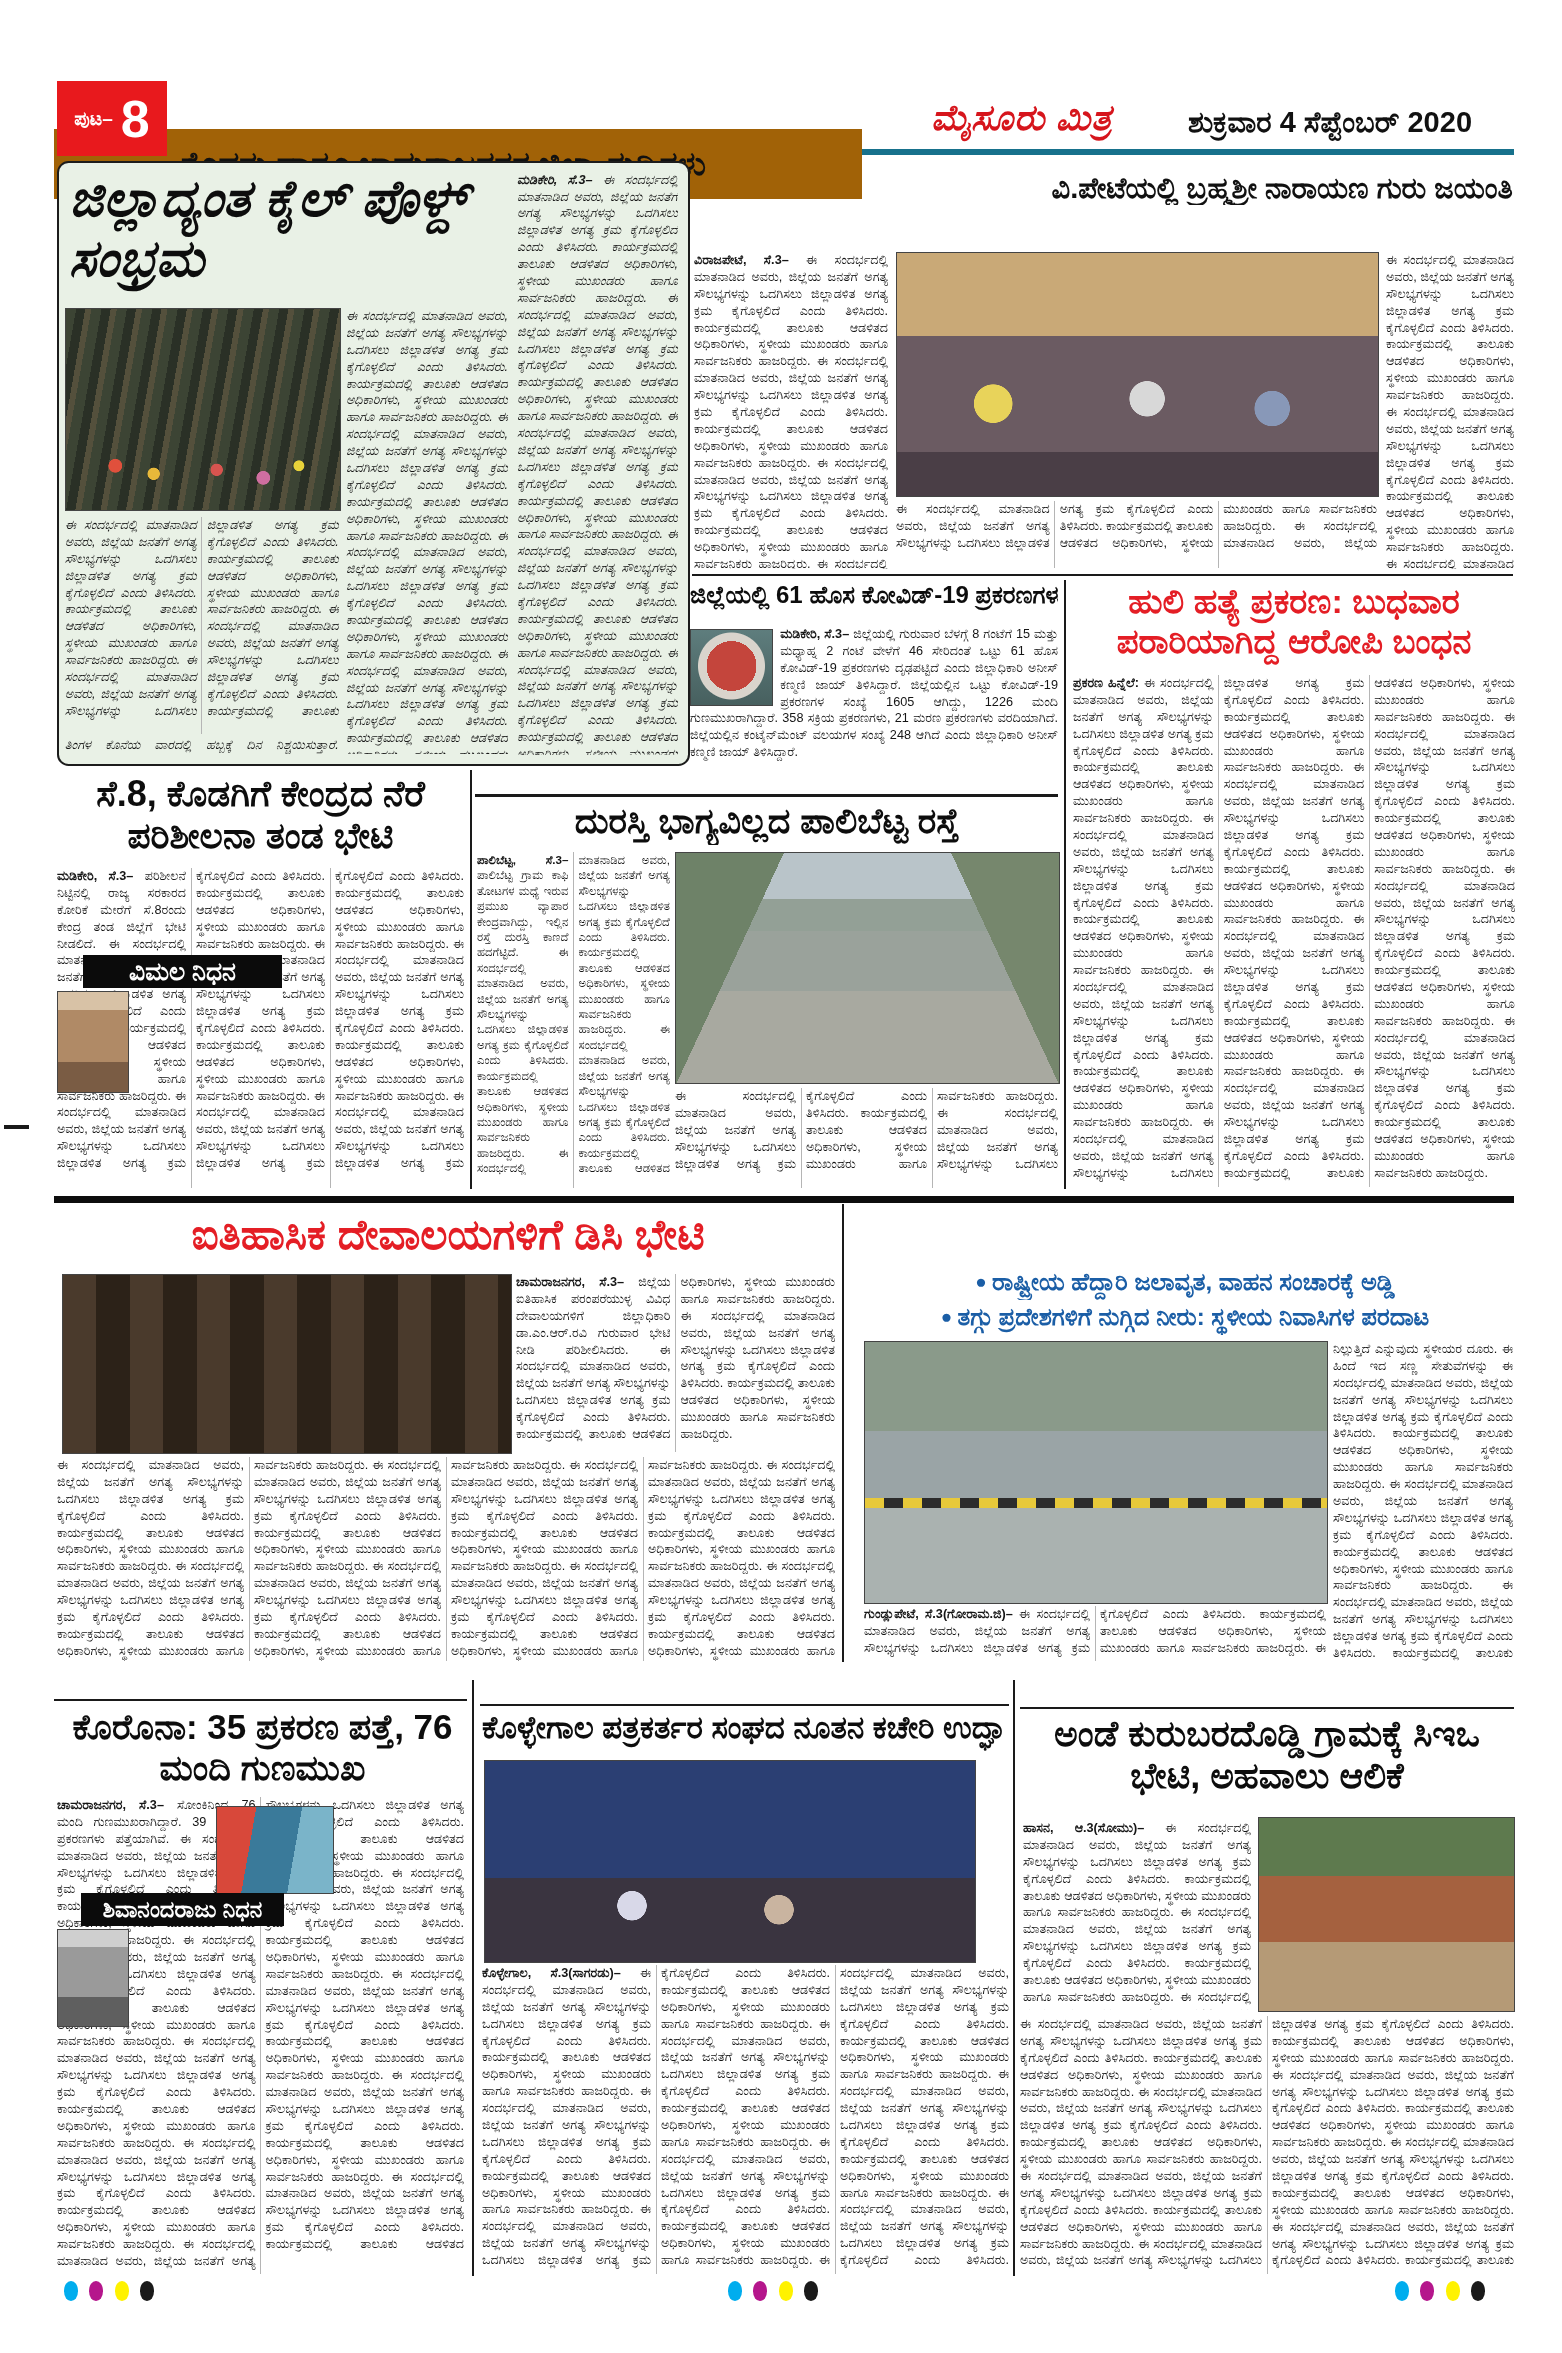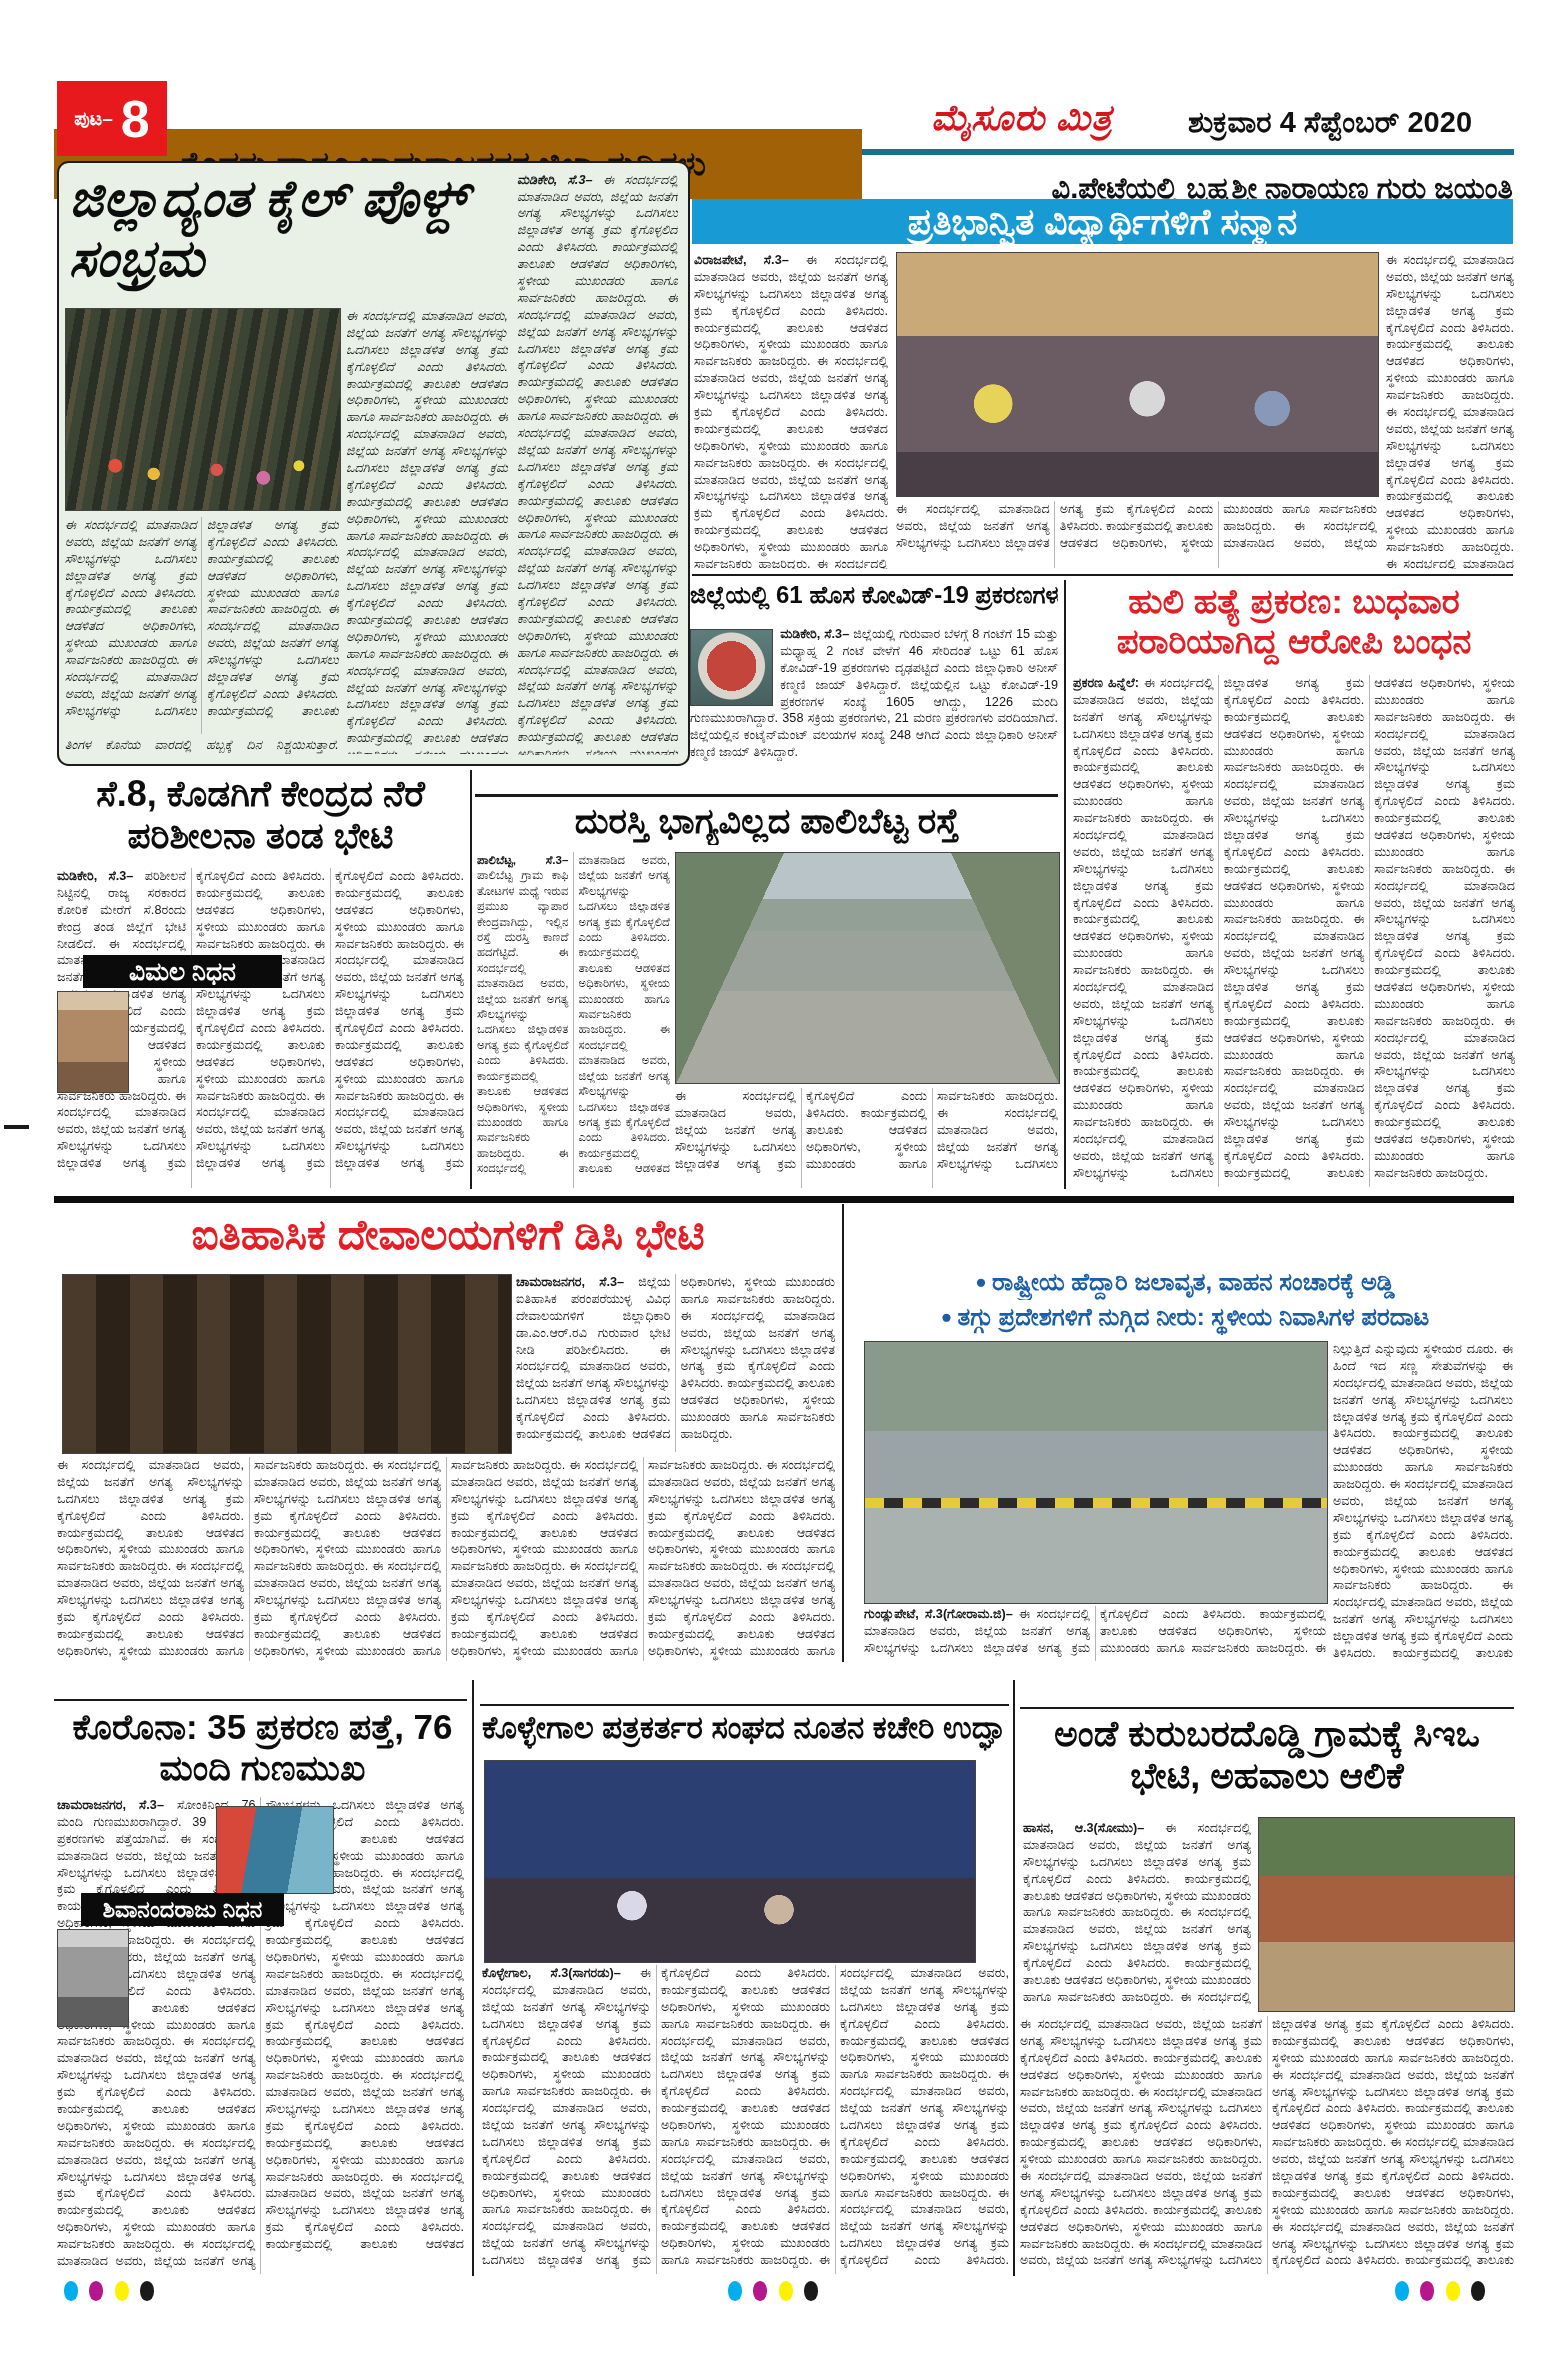--- a/index.html
+++ b/index.html
@@ -107,21 +107,20 @@
     <div class="abs body" style="left:287px;top:145px;width:162px;height:446px;">
       <span> ಈ ಸಂದರ್ಭದಲ್ಲಿ ಮಾತನಾಡಿದ ಅವರು, ಜಿಲ್ಲೆಯ ಜನತೆಗೆ ಅಗತ್ಯ ಸೌಲಭ್ಯಗಳನ್ನು ಒದಗಿಸಲು ಜಿಲ್ಲಾಡಳಿತ ಅಗತ್ಯ ಕ್ರಮ ಕೈಗೊಳ್ಳಲಿದೆ ಎಂದು ತಿಳಿಸಿದರು. ಕಾರ್ಯಕ್ರಮದಲ್ಲಿ ತಾಲೂಕು ಆಡಳಿತದ ಅಧಿಕಾರಿಗಳು, ಸ್ಥಳೀಯ ಮುಖಂಡರು ಹಾಗೂ ಸಾರ್ವಜನಿಕರು ಹಾಜರಿದ್ದರು.  ಈ ಸಂದರ್ಭದಲ್ಲಿ ಮಾತನಾಡಿದ ಅವರು, ಜಿಲ್ಲೆಯ ಜನತೆಗೆ ಅಗತ್ಯ ಸೌಲಭ್ಯಗಳನ್ನು ಒದಗಿಸಲು ಜಿಲ್ಲಾಡಳಿತ ಅಗತ್ಯ ಕ್ರಮ ಕೈಗೊಳ್ಳಲಿದೆ ಎಂದು ತಿಳಿಸಿದರು. ಕಾರ್ಯಕ್ರಮದಲ್ಲಿ ತಾಲೂಕು ಆಡಳಿತದ ಅಧಿಕಾರಿಗಳು, ಸ್ಥಳೀಯ ಮುಖಂಡರು ಹಾಗೂ ಸಾರ್ವಜನಿಕರು ಹಾಜರಿದ್ದರು.  ಈ ಸಂದರ್ಭದಲ್ಲಿ ಮಾತನಾಡಿದ ಅವರು, ಜಿಲ್ಲೆಯ ಜನತೆಗೆ ಅಗತ್ಯ ಸೌಲಭ್ಯಗಳನ್ನು ಒದಗಿಸಲು ಜಿಲ್ಲಾಡಳಿತ ಅಗತ್ಯ ಕ್ರಮ ಕೈಗೊಳ್ಳಲಿದೆ ಎಂದು ತಿಳಿಸಿದರು. ಕಾರ್ಯಕ್ರಮದಲ್ಲಿ ತಾಲೂಕು ಆಡಳಿತದ ಅಧಿಕಾರಿಗಳು, ಸ್ಥಳೀಯ ಮುಖಂಡರು ಹಾಗೂ ಸಾರ್ವಜನಿಕರು ಹಾಜರಿದ್ದರು.  ಈ ಸಂದರ್ಭದಲ್ಲಿ ಮಾತನಾಡಿದ ಅವರು, ಜಿಲ್ಲೆಯ ಜನತೆಗೆ ಅಗತ್ಯ ಸೌಲಭ್ಯಗಳನ್ನು ಒದಗಿಸಲು ಜಿಲ್ಲಾಡಳಿತ ಅಗತ್ಯ ಕ್ರಮ ಕೈಗೊಳ್ಳಲಿದೆ ಎಂದು ತಿಳಿಸಿದರು. ಕಾರ್ಯಕ್ರಮದಲ್ಲಿ ತಾಲೂಕು ಆಡಳಿತದ ಅಧಿಕಾರಿಗಳು, ಸ್ಥಳೀಯ ಮುಖಂಡರು ಹಾಗೂ ಸಾರ್ವಜನಿಕರು ಹಾಜರಿದ್ದರು.  ಈ ಸಂದರ್ಭದಲ್ಲಿ ಮಾತನಾಡಿದ ಅವರು, ಜಿಲ್ಲೆಯ ಜನತೆಗೆ ಅಗತ್ಯ ಸೌಲಭ್ಯಗಳನ್ನು ಒದಗಿಸಲು ಜಿಲ್ಲಾಡಳಿತ ಅಗತ್ಯ ಕ್ರಮ ಕೈಗೊಳ್ಳಲಿದೆ ಎಂದು ತಿಳಿಸಿದರು. ಕಾರ್ಯಕ್ರಮದಲ್ಲಿ ತಾಲೂಕು ಆಡಳಿತದ ಅಧಿಕಾರಿಗಳು, ಸ್ಥಳೀಯ ಮುಖಂಡರು ಹಾಗೂ ಸಾರ್ವಜನಿಕರು ಹಾಜರಿದ್ದರು. </span>
     </div>
     <div class="abs body c2" style="left:5.8px;top:354px;width:274px;height:217px;">
       <span> ಈ ಸಂದರ್ಭದಲ್ಲಿ ಮಾತನಾಡಿದ ಅವರು, ಜಿಲ್ಲೆಯ ಜನತೆಗೆ ಅಗತ್ಯ ಸೌಲಭ್ಯಗಳನ್ನು ಒದಗಿಸಲು ಜಿಲ್ಲಾಡಳಿತ ಅಗತ್ಯ ಕ್ರಮ ಕೈಗೊಳ್ಳಲಿದೆ ಎಂದು ತಿಳಿಸಿದರು. ಕಾರ್ಯಕ್ರಮದಲ್ಲಿ ತಾಲೂಕು ಆಡಳಿತದ ಅಧಿಕಾರಿಗಳು, ಸ್ಥಳೀಯ ಮುಖಂಡರು ಹಾಗೂ ಸಾರ್ವಜನಿಕರು ಹಾಜರಿದ್ದರು.  ಈ ಸಂದರ್ಭದಲ್ಲಿ ಮಾತನಾಡಿದ ಅವರು, ಜಿಲ್ಲೆಯ ಜನತೆಗೆ ಅಗತ್ಯ ಸೌಲಭ್ಯಗಳನ್ನು ಒದಗಿಸಲು ಜಿಲ್ಲಾಡಳಿತ ಅಗತ್ಯ ಕ್ರಮ ಕೈಗೊಳ್ಳಲಿದೆ ಎಂದು ತಿಳಿಸಿದರು. ಕಾರ್ಯಕ್ರಮದಲ್ಲಿ ತಾಲೂಕು ಆಡಳಿತದ ಅಧಿಕಾರಿಗಳು, ಸ್ಥಳೀಯ ಮುಖಂಡರು ಹಾಗೂ ಸಾರ್ವಜನಿಕರು ಹಾಜರಿದ್ದರು.  ಈ ಸಂದರ್ಭದಲ್ಲಿ ಮಾತನಾಡಿದ ಅವರು, ಜಿಲ್ಲೆಯ ಜನತೆಗೆ ಅಗತ್ಯ ಸೌಲಭ್ಯಗಳನ್ನು ಒದಗಿಸಲು ಜಿಲ್ಲಾಡಳಿತ ಅಗತ್ಯ ಕ್ರಮ ಕೈಗೊಳ್ಳಲಿದೆ ಎಂದು ತಿಳಿಸಿದರು. ಕಾರ್ಯಕ್ರಮದಲ್ಲಿ ತಾಲೂಕು ಆಡಳಿತದ ಅಧಿಕಾರಿಗಳು, ಸ್ಥಳೀಯ ಮುಖಂಡರು ಹಾಗೂ ಸಾರ್ವಜನಿಕರು ಹಾಜರಿದ್ದರು.  ಈ ಸಂದರ್ಭದಲ್ಲಿ ಮಾತನಾಡಿದ ಅವರು, ಜಿಲ್ಲೆಯ ಜನತೆಗೆ ಅಗತ್ಯ ಸೌಲಭ್ಯಗಳನ್ನು ಒದಗಿಸಲು ಜಿಲ್ಲಾಡಳಿತ ಅಗತ್ಯ ಕ್ರಮ ಕೈಗೊಳ್ಳಲಿದೆ ಎಂದು ತಿಳಿಸಿದರು. ಕಾರ್ಯಕ್ರಮದಲ್ಲಿ ತಾಲೂಕು ಆಡಳಿತದ ಅಧಿಕಾರಿಗಳು, ಸ್ಥಳೀಯ ಮುಖಂಡರು ಹಾಗೂ ಸಾರ್ವಜನಿಕರು ಹಾಜರಿದ್ದರು. </span>
     </div>
     <div class="abs body" style="left:5.8px;top:574px;width:274px;height:19px;">ತಿಂಗಳ ಕೊನೆಯ ವಾರದಲ್ಲಿ ಹಬ್ಬಕ್ಕೆ ದಿನ ನಿಶ್ಚಯಿಸುತ್ತಾರೆ. ಆಚರಿಸುತ್ತಿರುವ ಬಗ್ಗೆ ಪುರಾಣಗಳು ಹೇಳುತ್ತವೆ.</div>
   </div>
 
   <div class="abs kicker" style="left:696px;top:172px;width:817px;height:33px;text-align:right;">ವಿ.ಪೇಟೆಯಲ್ಲಿ ಬ್ರಹ್ಮಶ್ರೀ ನಾರಾಯಣ ಗುರು ಜಯಂತಿ</div>
-  <div class="abs bluebar" style="left:692px;top:199px;width:821px;height:45px;">ಪ್ರತಿಭಾನ್ವಿತ ವಿದ್ಯಾರ್ಥಿಗಳಿಗೆ ಸನ್ಮಾನ</div>
   <div class="abs body" style="left:694px;top:252px;width:194px;height:317px;">
     <span class="lead">ವಿರಾಜಪೇಟೆ, ಸೆ.3–</span>
     <span> ಈ ಸಂದರ್ಭದಲ್ಲಿ ಮಾತನಾಡಿದ ಅವರು, ಜಿಲ್ಲೆಯ ಜನತೆಗೆ ಅಗತ್ಯ ಸೌಲಭ್ಯಗಳನ್ನು ಒದಗಿಸಲು ಜಿಲ್ಲಾಡಳಿತ ಅಗತ್ಯ ಕ್ರಮ ಕೈಗೊಳ್ಳಲಿದೆ ಎಂದು ತಿಳಿಸಿದರು. ಕಾರ್ಯಕ್ರಮದಲ್ಲಿ ತಾಲೂಕು ಆಡಳಿತದ ಅಧಿಕಾರಿಗಳು, ಸ್ಥಳೀಯ ಮುಖಂಡರು ಹಾಗೂ ಸಾರ್ವಜನಿಕರು ಹಾಜರಿದ್ದರು.  ಈ ಸಂದರ್ಭದಲ್ಲಿ ಮಾತನಾಡಿದ ಅವರು, ಜಿಲ್ಲೆಯ ಜನತೆಗೆ ಅಗತ್ಯ ಸೌಲಭ್ಯಗಳನ್ನು ಒದಗಿಸಲು ಜಿಲ್ಲಾಡಳಿತ ಅಗತ್ಯ ಕ್ರಮ ಕೈಗೊಳ್ಳಲಿದೆ ಎಂದು ತಿಳಿಸಿದರು. ಕಾರ್ಯಕ್ರಮದಲ್ಲಿ ತಾಲೂಕು ಆಡಳಿತದ ಅಧಿಕಾರಿಗಳು, ಸ್ಥಳೀಯ ಮುಖಂಡರು ಹಾಗೂ ಸಾರ್ವಜನಿಕರು ಹಾಜರಿದ್ದರು.  ಈ ಸಂದರ್ಭದಲ್ಲಿ ಮಾತನಾಡಿದ ಅವರು, ಜಿಲ್ಲೆಯ ಜನತೆಗೆ ಅಗತ್ಯ ಸೌಲಭ್ಯಗಳನ್ನು ಒದಗಿಸಲು ಜಿಲ್ಲಾಡಳಿತ ಅಗತ್ಯ ಕ್ರಮ ಕೈಗೊಳ್ಳಲಿದೆ ಎಂದು ತಿಳಿಸಿದರು. ಕಾರ್ಯಕ್ರಮದಲ್ಲಿ ತಾಲೂಕು ಆಡಳಿತದ ಅಧಿಕಾರಿಗಳು, ಸ್ಥಳೀಯ ಮುಖಂಡರು ಹಾಗೂ ಸಾರ್ವಜನಿಕರು ಹಾಜರಿದ್ದರು.  ಈ ಸಂದರ್ಭದಲ್ಲಿ ಮಾತನಾಡಿದ ಅವರು, ಜಿಲ್ಲೆಯ ಜನತೆಗೆ ಅಗತ್ಯ ಸೌಲಭ್ಯಗಳನ್ನು ಒದಗಿಸಲು ಜಿಲ್ಲಾಡಳಿತ ಅಗತ್ಯ ಕ್ರಮ ಕೈಗೊಳ್ಳಲಿದೆ ಎಂದು ತಿಳಿಸಿದರು. ಕಾರ್ಯಕ್ರಮದಲ್ಲಿ ತಾಲೂಕು ಆಡಳಿತದ ಅಧಿಕಾರಿಗಳು, ಸ್ಥಳೀಯ ಮುಖಂಡರು ಹಾಗೂ ಸಾರ್ವಜನಿಕರು ಹಾಜರಿದ್ದರು. </span>
   </div>
   <div class="abs photo ph-group" style="left:896px;top:252px;width:481px;height:243px;"></div>
   <div class="abs body" style="left:1386px;top:252px;width:128px;height:317px;">
     <span> ಈ ಸಂದರ್ಭದಲ್ಲಿ ಮಾತನಾಡಿದ ಅವರು, ಜಿಲ್ಲೆಯ ಜನತೆಗೆ ಅಗತ್ಯ ಸೌಲಭ್ಯಗಳನ್ನು ಒದಗಿಸಲು ಜಿಲ್ಲಾಡಳಿತ ಅಗತ್ಯ ಕ್ರಮ ಕೈಗೊಳ್ಳಲಿದೆ ಎಂದು ತಿಳಿಸಿದರು. ಕಾರ್ಯಕ್ರಮದಲ್ಲಿ ತಾಲೂಕು ಆಡಳಿತದ ಅಧಿಕಾರಿಗಳು, ಸ್ಥಳೀಯ ಮುಖಂಡರು ಹಾಗೂ ಸಾರ್ವಜನಿಕರು ಹಾಜರಿದ್ದರು.  ಈ ಸಂದರ್ಭದಲ್ಲಿ ಮಾತನಾಡಿದ ಅವರು, ಜಿಲ್ಲೆಯ ಜನತೆಗೆ ಅಗತ್ಯ ಸೌಲಭ್ಯಗಳನ್ನು ಒದಗಿಸಲು ಜಿಲ್ಲಾಡಳಿತ ಅಗತ್ಯ ಕ್ರಮ ಕೈಗೊಳ್ಳಲಿದೆ ಎಂದು ತಿಳಿಸಿದರು. ಕಾರ್ಯಕ್ರಮದಲ್ಲಿ ತಾಲೂಕು ಆಡಳಿತದ ಅಧಿಕಾರಿಗಳು, ಸ್ಥಳೀಯ ಮುಖಂಡರು ಹಾಗೂ ಸಾರ್ವಜನಿಕರು ಹಾಜರಿದ್ದರು.  ಈ ಸಂದರ್ಭದಲ್ಲಿ ಮಾತನಾಡಿದ ಅವರು, ಜಿಲ್ಲೆಯ ಜನತೆಗೆ ಅಗತ್ಯ ಸೌಲಭ್ಯಗಳನ್ನು ಒದಗಿಸಲು ಜಿಲ್ಲಾಡಳಿತ ಅಗತ್ಯ ಕ್ರಮ ಕೈಗೊಳ್ಳಲಿದೆ ಎಂದು ತಿಳಿಸಿದರು. ಕಾರ್ಯಕ್ರಮದಲ್ಲಿ ತಾಲೂಕು ಆಡಳಿತದ ಅಧಿಕಾರಿಗಳು, ಸ್ಥಳೀಯ ಮುಖಂಡರು ಹಾಗೂ ಸಾರ್ವಜನಿಕರು ಹಾಜರಿದ್ದರು. </span>
   </div>
   <div class="abs body c3" style="left:896px;top:501px;width:481px;height:67px;">
     <span> ಈ ಸಂದರ್ಭದಲ್ಲಿ ಮಾತನಾಡಿದ ಅವರು, ಜಿಲ್ಲೆಯ ಜನತೆಗೆ ಅಗತ್ಯ ಸೌಲಭ್ಯಗಳನ್ನು ಒದಗಿಸಲು ಜಿಲ್ಲಾಡಳಿತ ಅಗತ್ಯ ಕ್ರಮ ಕೈಗೊಳ್ಳಲಿದೆ ಎಂದು ತಿಳಿಸಿದರು. ಕಾರ್ಯಕ್ರಮದಲ್ಲಿ ತಾಲೂಕು ಆಡಳಿತದ ಅಧಿಕಾರಿಗಳು, ಸ್ಥಳೀಯ ಮುಖಂಡರು ಹಾಗೂ ಸಾರ್ವಜನಿಕರು ಹಾಜರಿದ್ದರು.  ಈ ಸಂದರ್ಭದಲ್ಲಿ ಮಾತನಾಡಿದ ಅವರು, ಜಿಲ್ಲೆಯ ಜನತೆಗೆ ಅಗತ್ಯ ಸೌಲಭ್ಯಗಳನ್ನು ಒದಗಿಸಲು ಜಿಲ್ಲಾಡಳಿತ ಅಗತ್ಯ ಕ್ರಮ ಕೈಗೊಳ್ಳಲಿದೆ ಎಂದು ತಿಳಿಸಿದರು. ಕಾರ್ಯಕ್ರಮದಲ್ಲಿ ತಾಲೂಕು ಆಡಳಿತದ ಅಧಿಕಾರಿಗಳು, ಸ್ಥಳೀಯ ಮುಖಂಡರು ಹಾಗೂ ಸಾರ್ವಜನಿಕರು ಹಾಜರಿದ್ದರು.  ಈ ಸಂದರ್ಭದಲ್ಲಿ ಮಾತನಾಡಿದ ಅವರು, ಜಿಲ್ಲೆಯ ಜನತೆಗೆ ಅಗತ್ಯ ಸೌಲಭ್ಯಗಳನ್ನು ಒದಗಿಸಲು ಜಿಲ್ಲಾಡಳಿತ ಅಗತ್ಯ ಕ್ರಮ ಕೈಗೊಳ್ಳಲಿದೆ ಎಂದು ತಿಳಿಸಿದರು. ಕಾರ್ಯಕ್ರಮದಲ್ಲಿ ತಾಲೂಕು ಆಡಳಿತದ ಅಧಿಕಾರಿಗಳು, ಸ್ಥಳೀಯ ಮುಖಂಡರು ಹಾಗೂ ಸಾರ್ವಜನಿಕರು ಹಾಜರಿದ್ದರು. </span>

